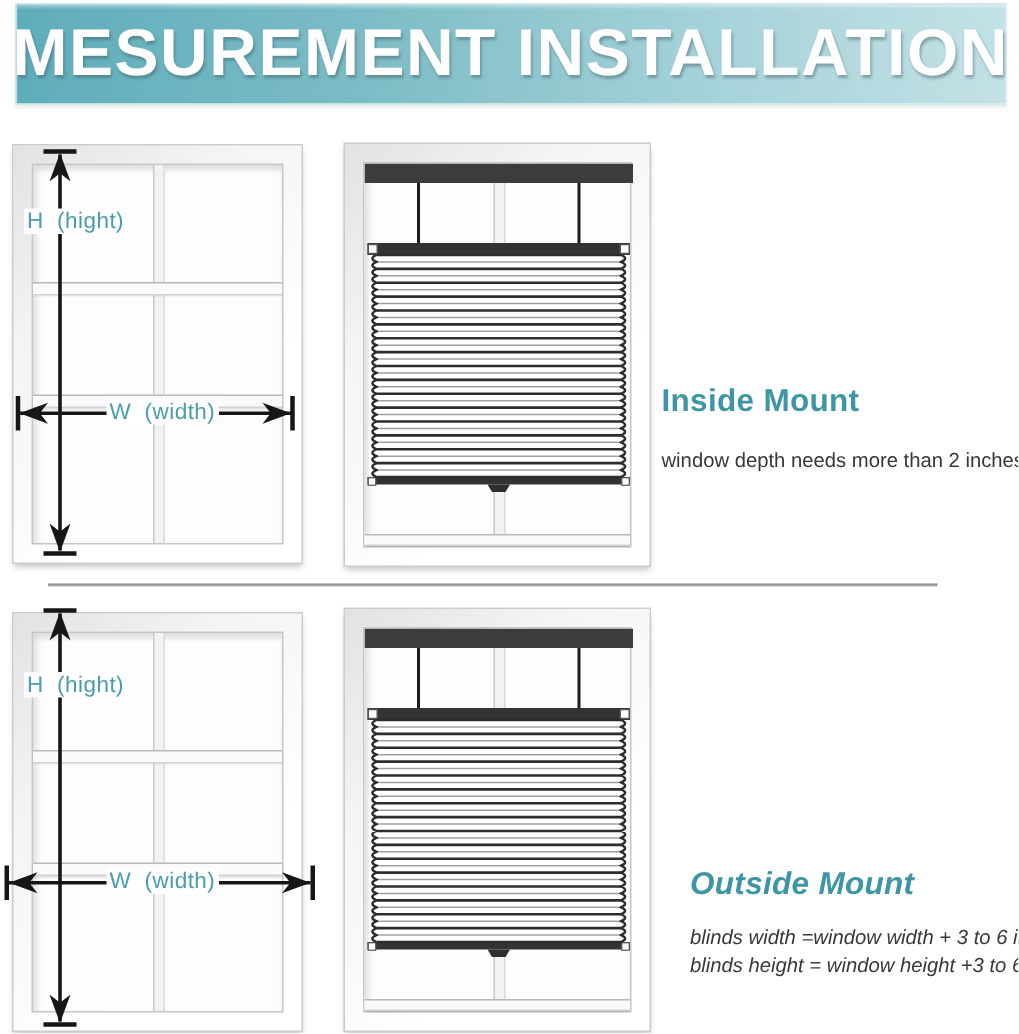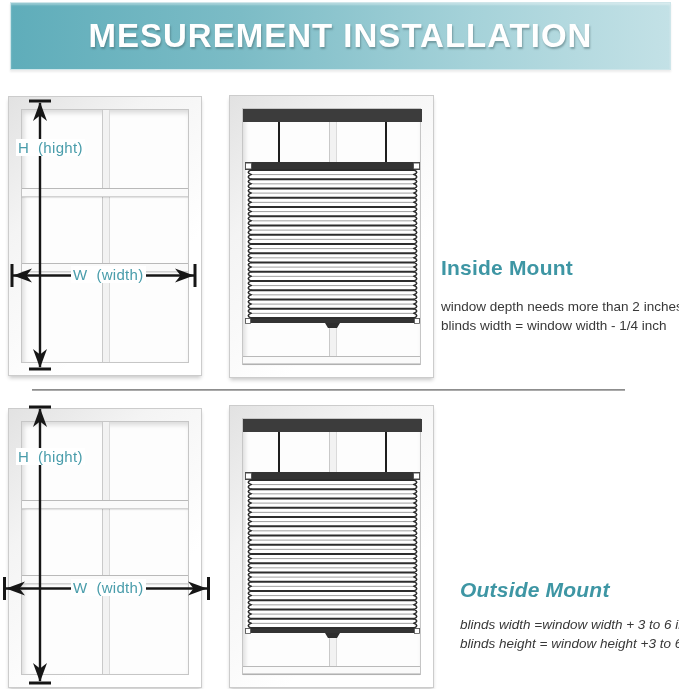--- a/index.html
+++ b/index.html
@@ -8,21 +8,21 @@
     font-family:"Liberation Sans", sans-serif;
   }
   
   .banner{
     position:absolute;left:10px;top:2px;width:659px;height:66px;
     background:linear-gradient(to right,#5fadba 0%,#7cbcc6 35%,#a5d2d9 70%,#c3e1e6 100%);
     border:1px solid #cfe6ea;box-shadow:inset 0 2px 2px rgba(255,255,255,.35), 0 2px 2px rgba(0,0,0,.08);
     display:flex;align-items:center;justify-content:center;
   }
   .banner h1{
-    margin:0;font-size:33px;font-weight:bold;color:#ffffff;letter-spacing:1px;
+    margin:0;font-size:44px;font-weight:bold;color:#ffffff;letter-spacing:1px;
     text-shadow:1px 2px 2px rgba(60,90,95,.45);white-space:nowrap;
   }
   
   .win{
     position:absolute;
     background:linear-gradient(135deg,#e2e2e2 0%,#f4f4f4 30%,#ffffff 70%);
     border:1px solid #cccccc;
     box-shadow:0 3px 4px -1px rgba(0,0,0,.22);
   }
   .win-inner{
@@ -240,21 +240,20 @@
   <span class="mlabel" style="left:71px;top:266px">W&nbsp; (width)</span>
   <span class="mlabel" style="left:16px;top:448px">H&nbsp; (hight)</span>
   <span class="mlabel" style="left:71px;top:579px">W&nbsp; (width)</span>
 
   <div class="divider"></div>
 
   <div class="info info-inside">
     <h2>Inside Mount</h2>
     <div class="lines">
       <p>window depth needs more than 2 inches</p>
-      <p>blinds width = window width - 1/4 inch</p>
     </div>
   </div>
 
   <div class="info info-outside">
     <h2>Outside Mount</h2>
     <div class="lines">
       <p>blinds width =window width + 3 to 6 inches</p>
       <p>blinds height = window height +3 to 6 inches</p>
     </div>
   </div>

